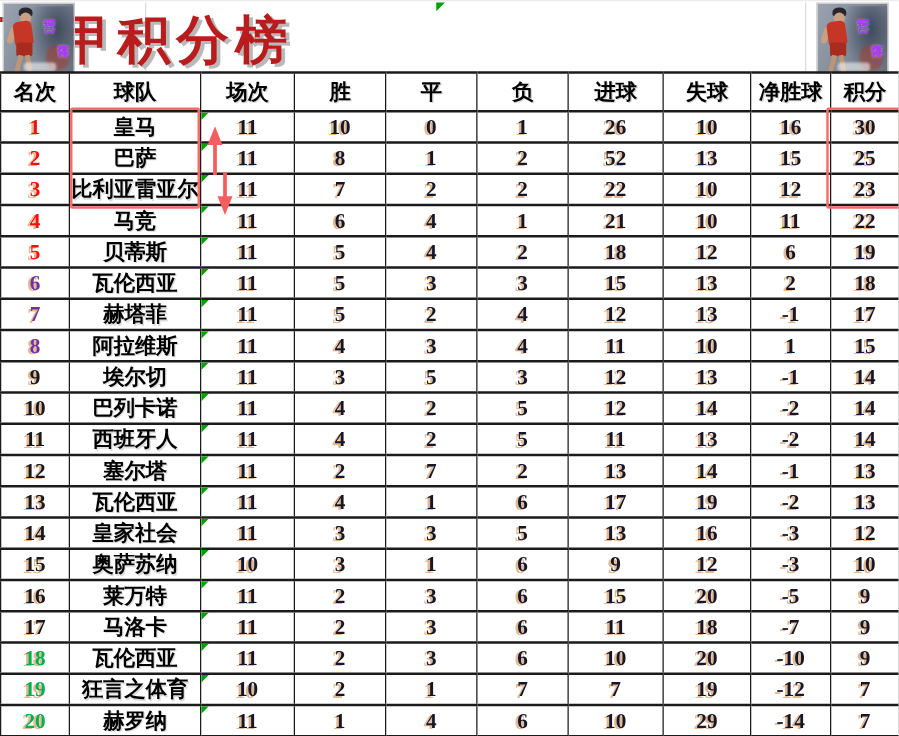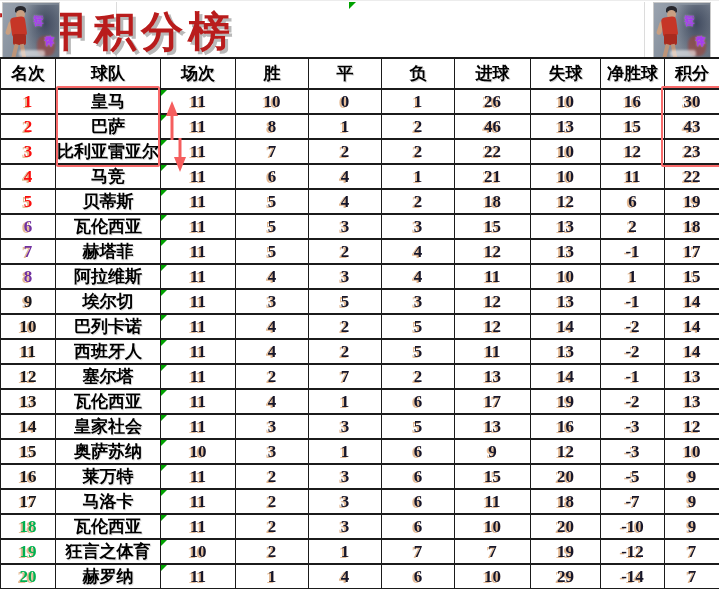--- a/index.html
+++ b/index.html
@@ -148,24 +148,24 @@
           <td class="c-num">16</td>
           <td class="c-num">30</td>
         </tr>
         <tr>
           <td class="c-rank rank-red">2</td>
           <td class="c-team">巴萨</td>
           <td class="c-num"><span class="marker"></span>11</td>
           <td class="c-num">8</td>
           <td class="c-num">1</td>
           <td class="c-num">2</td>
-          <td class="c-num">46</td>
+          <td class="c-num">52</td>
           <td class="c-num">13</td>
           <td class="c-num">15</td>
-          <td class="c-num">43</td>
+          <td class="c-num">25</td>
         </tr>
         <tr>
           <td class="c-rank rank-red">3</td>
           <td class="c-team">比利亚雷亚尔</td>
           <td class="c-num"><span class="marker"></span>11</td>
           <td class="c-num">7</td>
           <td class="c-num">2</td>
           <td class="c-num">2</td>
           <td class="c-num">22</td>
           <td class="c-num">10</td>

